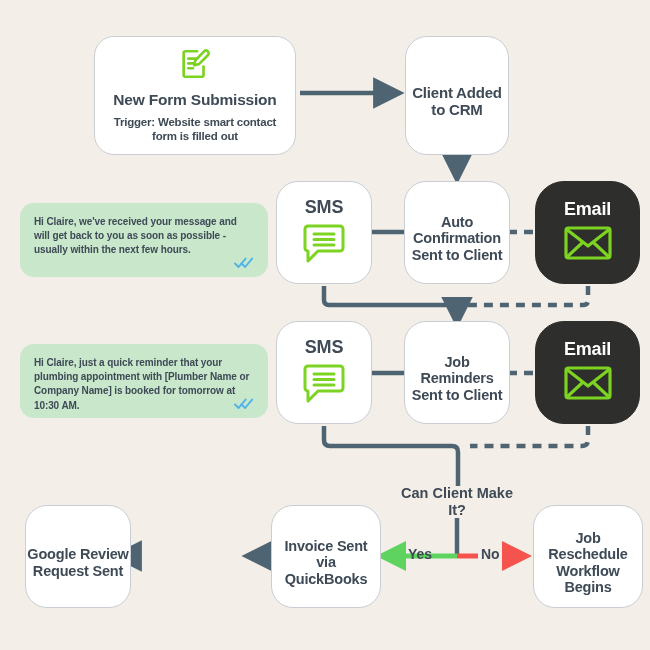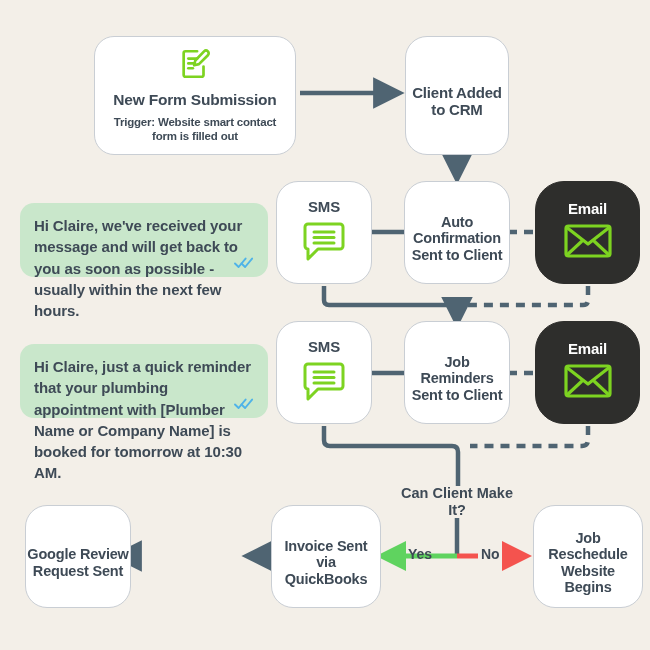--- a/index.html
+++ b/index.html
@@ -44,33 +44,33 @@
   #n-sms2{left:276px;top:321px;width:96px;height:103px;}
   #n-rem{left:404px;top:321px;width:106px;height:103px;padding:0 6px;}
   #n-email2{left:535px;top:321px;width:105px;height:103px;}
 
   #n-google{left:25px;top:505px;width:106px;height:103px;}
   #n-feed{left:140px;top:505px;width:110px;height:103px;}
   #n-inv{left:271px;top:505px;width:110px;height:103px;padding:0 4px;}
   #n-resched{left:533px;top:505px;width:110px;height:103px;padding:0 4px;}
 
   .node.small .title{font-size:14.5px;margin-top:12px;}
-  .node.chan .title{font-size:15px;margin-bottom:4px;}
+  .node.chan .title{font-size:18px;margin-bottom:4px;}
 
   
   .icon{display:block;}
   .icon-doc{margin-bottom:2px;}
 
   
   .bubble{
     position:absolute;z-index:2;
     background:#C9E7CB;
     border-radius:14px;
     color:#3E4A56;
-    font-size:15px;
+    font-size:10px;
     font-weight:bold;
     line-height:1.42;
     letter-spacing:-0.1px;
     padding:12px 14px 14px 14px;
     box-sizing:border-box;
   }
   #b1{left:20px;top:203px;width:248px;height:74px;}
   #b2{left:20px;top:344px;width:248px;height:74px;}
   .ticks{position:absolute;right:14px;bottom:6px;line-height:1;}
 
@@ -248,16 +248,16 @@
   <div class="node small" id="n-google">
     <div class="title">Google Review Request Sent</div>
   </div>
 
 
   <div class="node small" id="n-inv">
     <div class="title">Invoice Sent via QuickBooks</div>
   </div>
 
   <div class="node small" id="n-resched">
-    <div class="title">Job Reschedule Website Begins</div>
+    <div class="title">Job Reschedule Workflow Begins</div>
   </div>
 
 </div>
 
 </body></html>

